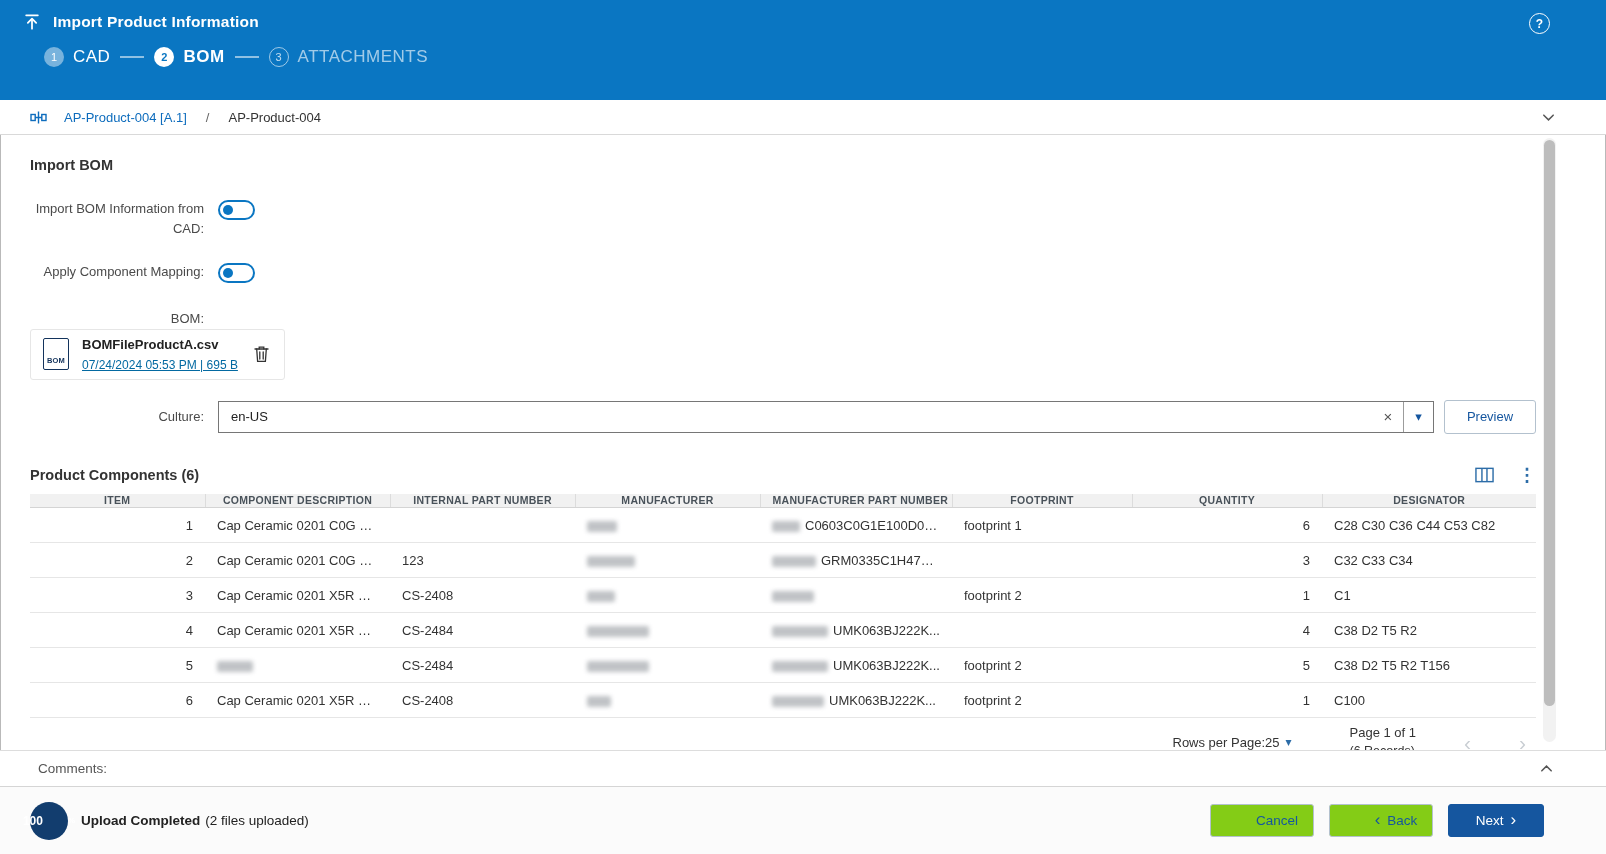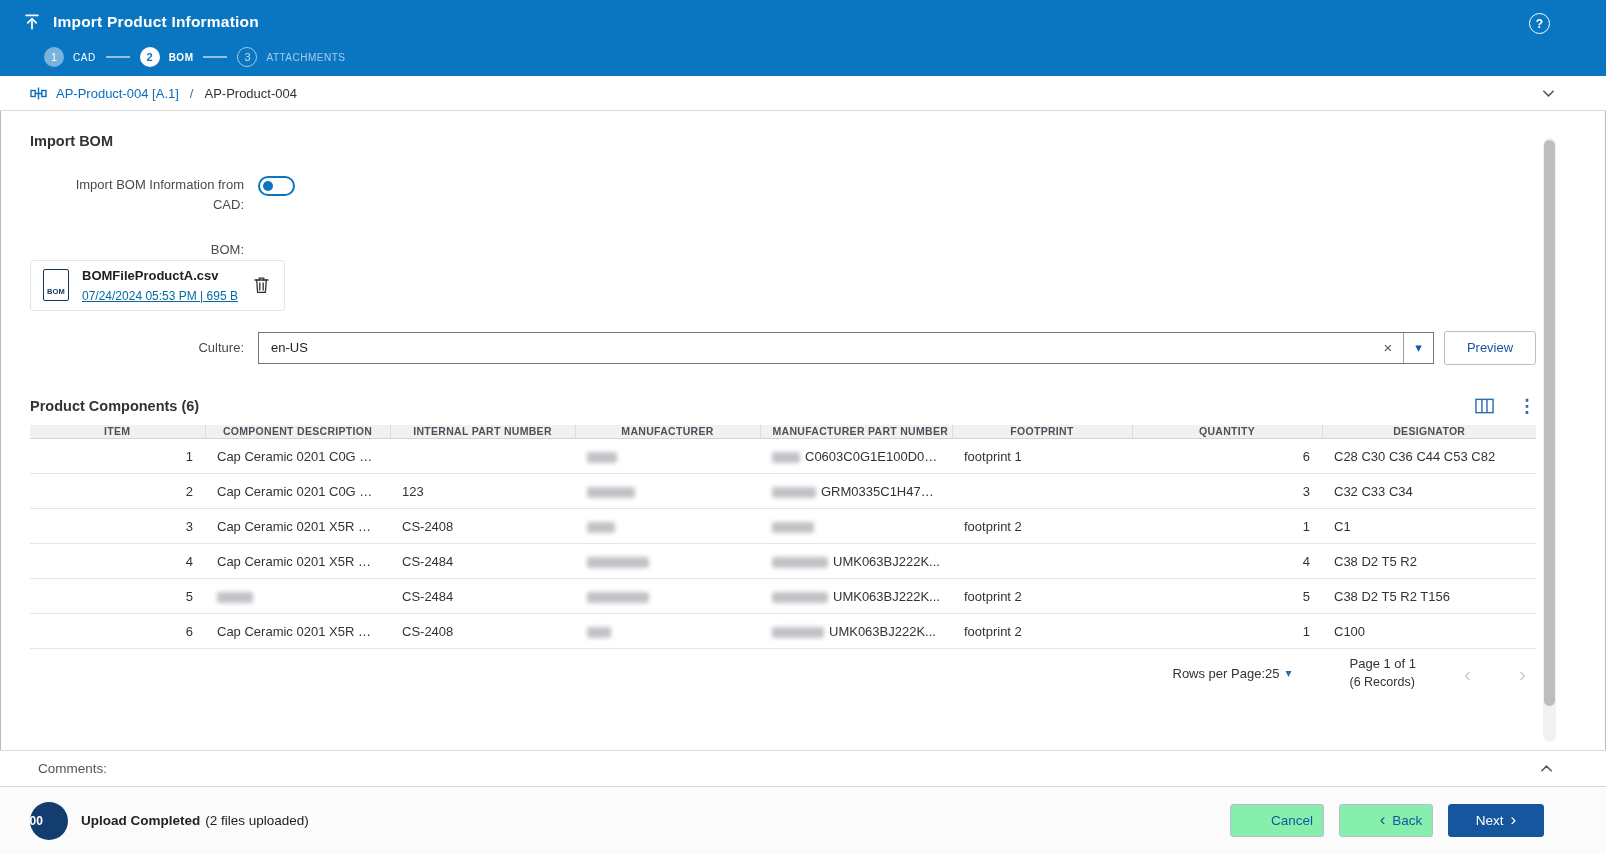--- a/index.html
+++ b/index.html
@@ -2,53 +2,53 @@
 <html style="--header: #0a76c2; --link: #0d6cbd; --primary: #15569f; --badge: #123d6e; --icon: #2d6da8;"><head>
 <meta charset="utf-8">
 <style>
   * { margin:0; padding:0; box-sizing:border-box; }
   html,body { background:#e9e9e9; }
   body { font-family:"Liberation Sans", sans-serif; color:#333; }
   .page { width:1606px; height:854px; display:flex; flex-direction:column; position:relative;
           background:#fff; box-shadow: inset 0 0 0 1px #b9b9b9; overflow:hidden; }
 
   
-  .app-header { background:var(--header,#0a76c2); height:76px; padding:12px 22px 0; color:#fff;
+  .app-header { background:var(--header,#0a76c2); height:100px; padding:12px 22px 0; color:#fff;
                 position:relative; flex:0 0 auto; }
   .title-row { display:flex; align-items:center; gap:11px; }
   .title-row h1 { font-size:15.5px; font-weight:700; letter-spacing:.2px; }
   .help-icon { position:absolute; top:13px; right:56px; width:21px; height:21px; border:1.5px solid #fff;
                border-radius:50%; display:flex; align-items:center; justify-content:center;
                font-size:12px; font-weight:700; cursor:pointer; }
   .stepper { display:flex; align-items:center; margin:15px 0 0 22px; }
   .step { display:flex; align-items:center; gap:9px; cursor:pointer; }
   .step-circle { width:20px; height:20px; border-radius:50%; font-size:11px; display:flex;
                  align-items:center; justify-content:center; }
   .step.done .step-circle { background:rgba(255,255,255,.45); color:#fff; }
   .step.active .step-circle { background:#fff; color:var(--header,#0a76c2); font-weight:700; }
   .step.upcoming .step-circle { border:1px solid rgba(255,255,255,.6); color:rgba(255,255,255,.75); }
-  .step-label { font-size:10px; letter-spacing:.5px; color:#fff; }
+  .step-label { font-size:17px; letter-spacing:.5px; color:#fff; }
   .step.active .step-label { font-weight:700; }
   .step.upcoming .step-label { color:rgba(255,255,255,.62); }
   .connector { width:24px; height:2px; background:rgba(255,255,255,.55); margin:0 10px; }
 
   
-  .breadcrumb-bar { height:35px; display:flex; align-items:center; gap:9px; padding:0 50px 0 30px;
+  .breadcrumb-bar { height:35px; display:flex; align-items:center; gap:17px; padding:0 50px 0 30px;
                     border-bottom:1px solid #d9d9d9; flex:0 0 auto; font-size:13px; background:#fff; }
   .breadcrumb-link { color:var(--link,#0d6cbd); text-decoration:none; cursor:pointer; }
   .breadcrumb-sep { color:#666; margin:0 2px; }
   .breadcrumb-current { color:#333; }
   .breadcrumb-collapse { margin-left:auto; cursor:pointer; display:flex; }
 
   
   .content { flex:1 1 auto; padding:0 70px 0 30px; overflow:hidden; }
   .section-title { font-size:14.5px; font-weight:700; color:#333; margin-top:22px; }
   .form-row { display:flex; align-items:flex-start; }
   .form-label { width:188px; text-align:right; padding-right:14px; color:#4a4a4a; font-size:13px;
-                line-height:1.5; flex:0 0 auto;margin-left:40px; }
+                line-height:1.5; flex:0 0 auto; }
   .form-field { flex:1; min-width:0; }
   .row-toggle1 { margin-top:26px; }
   .row-toggle2 { margin-top:24px; }
   .row-bom { margin-top:26px;flex-direction:column; }
   .row-culture { margin-top:20px; align-items:center; }
   .toggle { width:37px; height:20px; border:2px solid var(--header,#0a76c2); border-radius:11px;
             background:#fff; position:relative; cursor:pointer; flex:0 0 auto; margin-top:1px; }
   .toggle::after { content:""; position:absolute; top:3px; left:3px; width:10px; height:10px;
                    border-radius:50%; background:var(--header,#0a76c2); transition:left .1s; }
 
@@ -116,21 +116,21 @@
                     color:#fff; display:flex; align-items:center; justify-content:center;
                     font-weight:700; flex:0 0 auto;gap:24px; }
   .progress-badge .v { font-size:12px; }
   .progress-badge .u { font-size:8px; margin-left:1px; }
   .status { margin-left:13px; font-size:13.5px; color:#222; }
   .status .bold { font-weight:700; }
   .status .rest { margin-left:5px; font-weight:400; }
   .footer-buttons { margin-left:auto; display:flex; gap:15px; }
   .btn { height:33px; border-radius:3px; font-size:13.5px; cursor:pointer; font-family:inherit;
          display:flex; align-items:center; justify-content:center; }
-  .btn-secondary { background:#86efac; border:1px solid #b3c1ce; color:var(--primary,#15569f); width:94px;padding-left:30px; }
+  .btn-secondary { background:#84cc16; border:1px solid #b3c1ce; color:var(--primary,#15569f); width:104px;padding-left:30px; }
   .btn-primary { background:var(--primary,#15569f); border:1px solid var(--primary,#15569f);
                  color:#fff; width:96px; }
   .btn .chev-l { font-size:17px; line-height:1; margin:0 7px 2px 0; }
   .btn .chev-r { font-size:17px; line-height:1; margin:0 0 2px 7px; }
 
   
   .scrollbar { position:absolute; top:138px; right:50px; width:13px; height:604px; background:#f2f2f2;
                border-radius:7px; cursor:pointer; }
   .scroll-thumb { position:absolute; top:2px; left:1px; width:11px; height:566px; background:#bdbdbd;
                   border-radius:6px; cursor:grab; }
@@ -192,20 +192,24 @@
 
   <main class="content">
 
     <h2 class="section-title">Import BOM</h2>
 
     <div class="form-row row-toggle1">
       <label class="form-label">Import BOM Information from CAD:</label>
       <div class="toggle"></div>
     </div>
 
+    <div class="form-row row-toggle2">
+      <label class="form-label">Apply Component Mapping:</label>
+      <div class="toggle"></div>
+    </div>
 
     <div class="form-row row-bom">
       <label class="form-label">BOM:</label>
       <div class="form-field">
         <div class="file-card">
           <span class="file-icon">
             <span>BOM</span>
           </span>
           <div>
             <div class="file-name">BOMFileProductA.csv</div>

